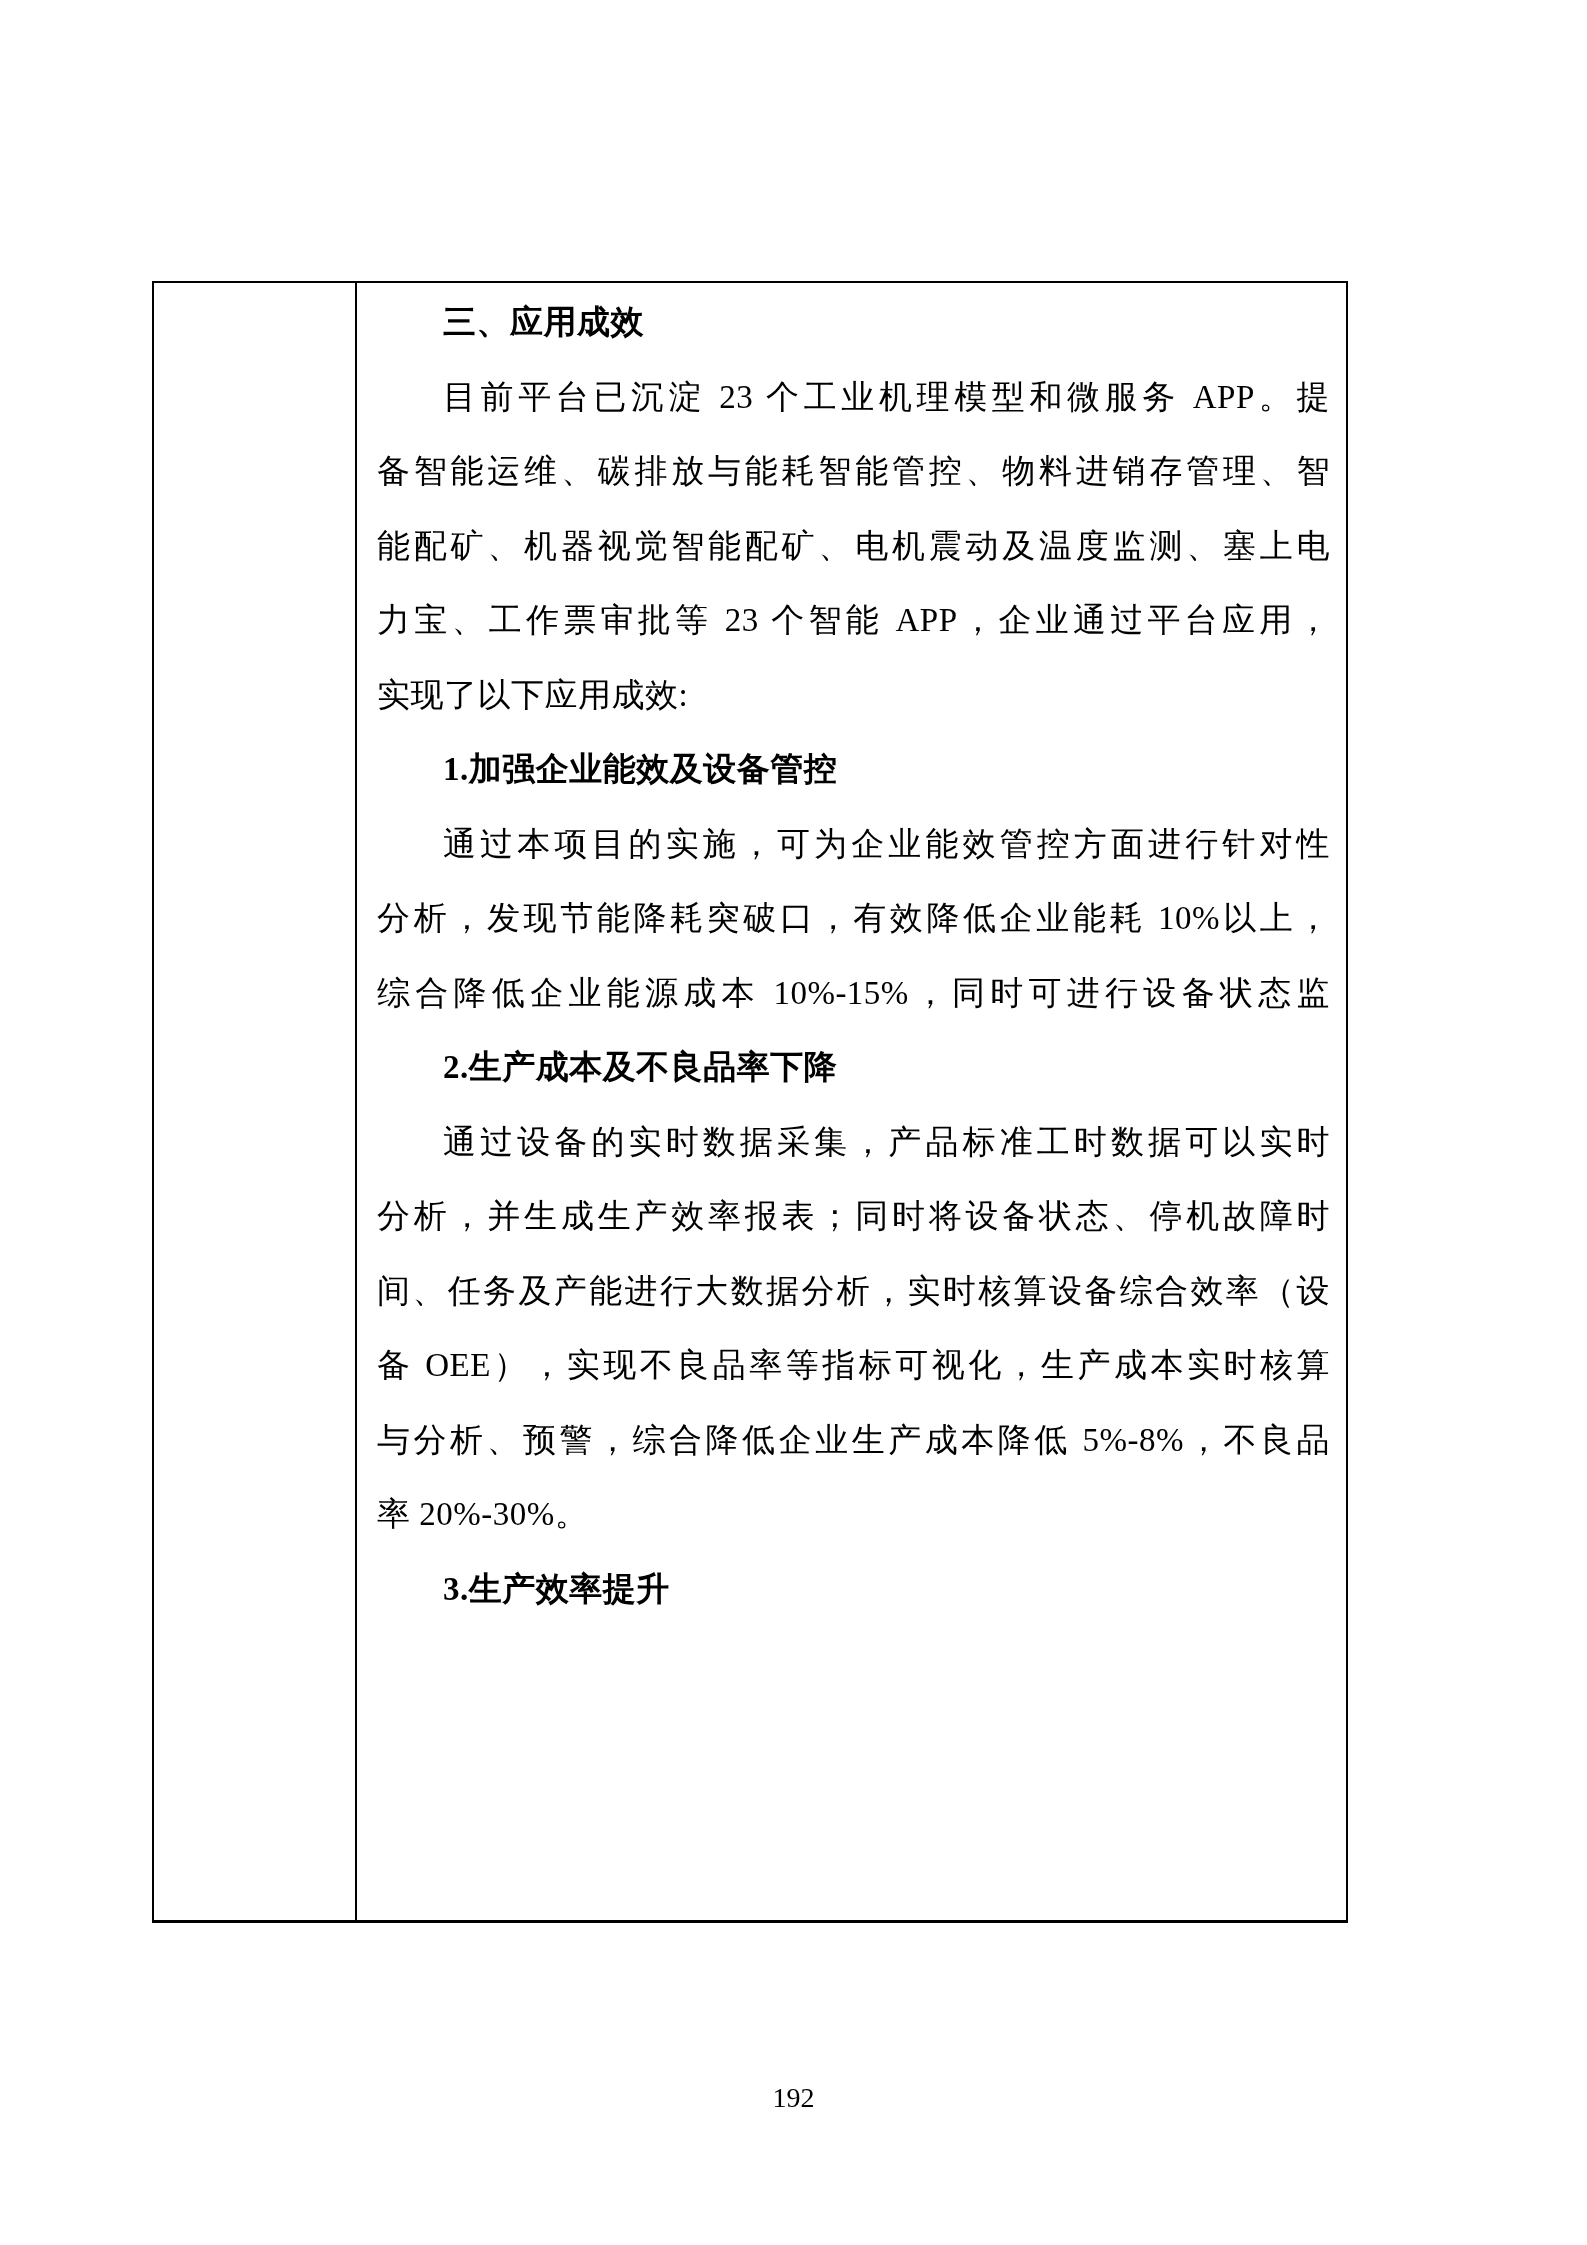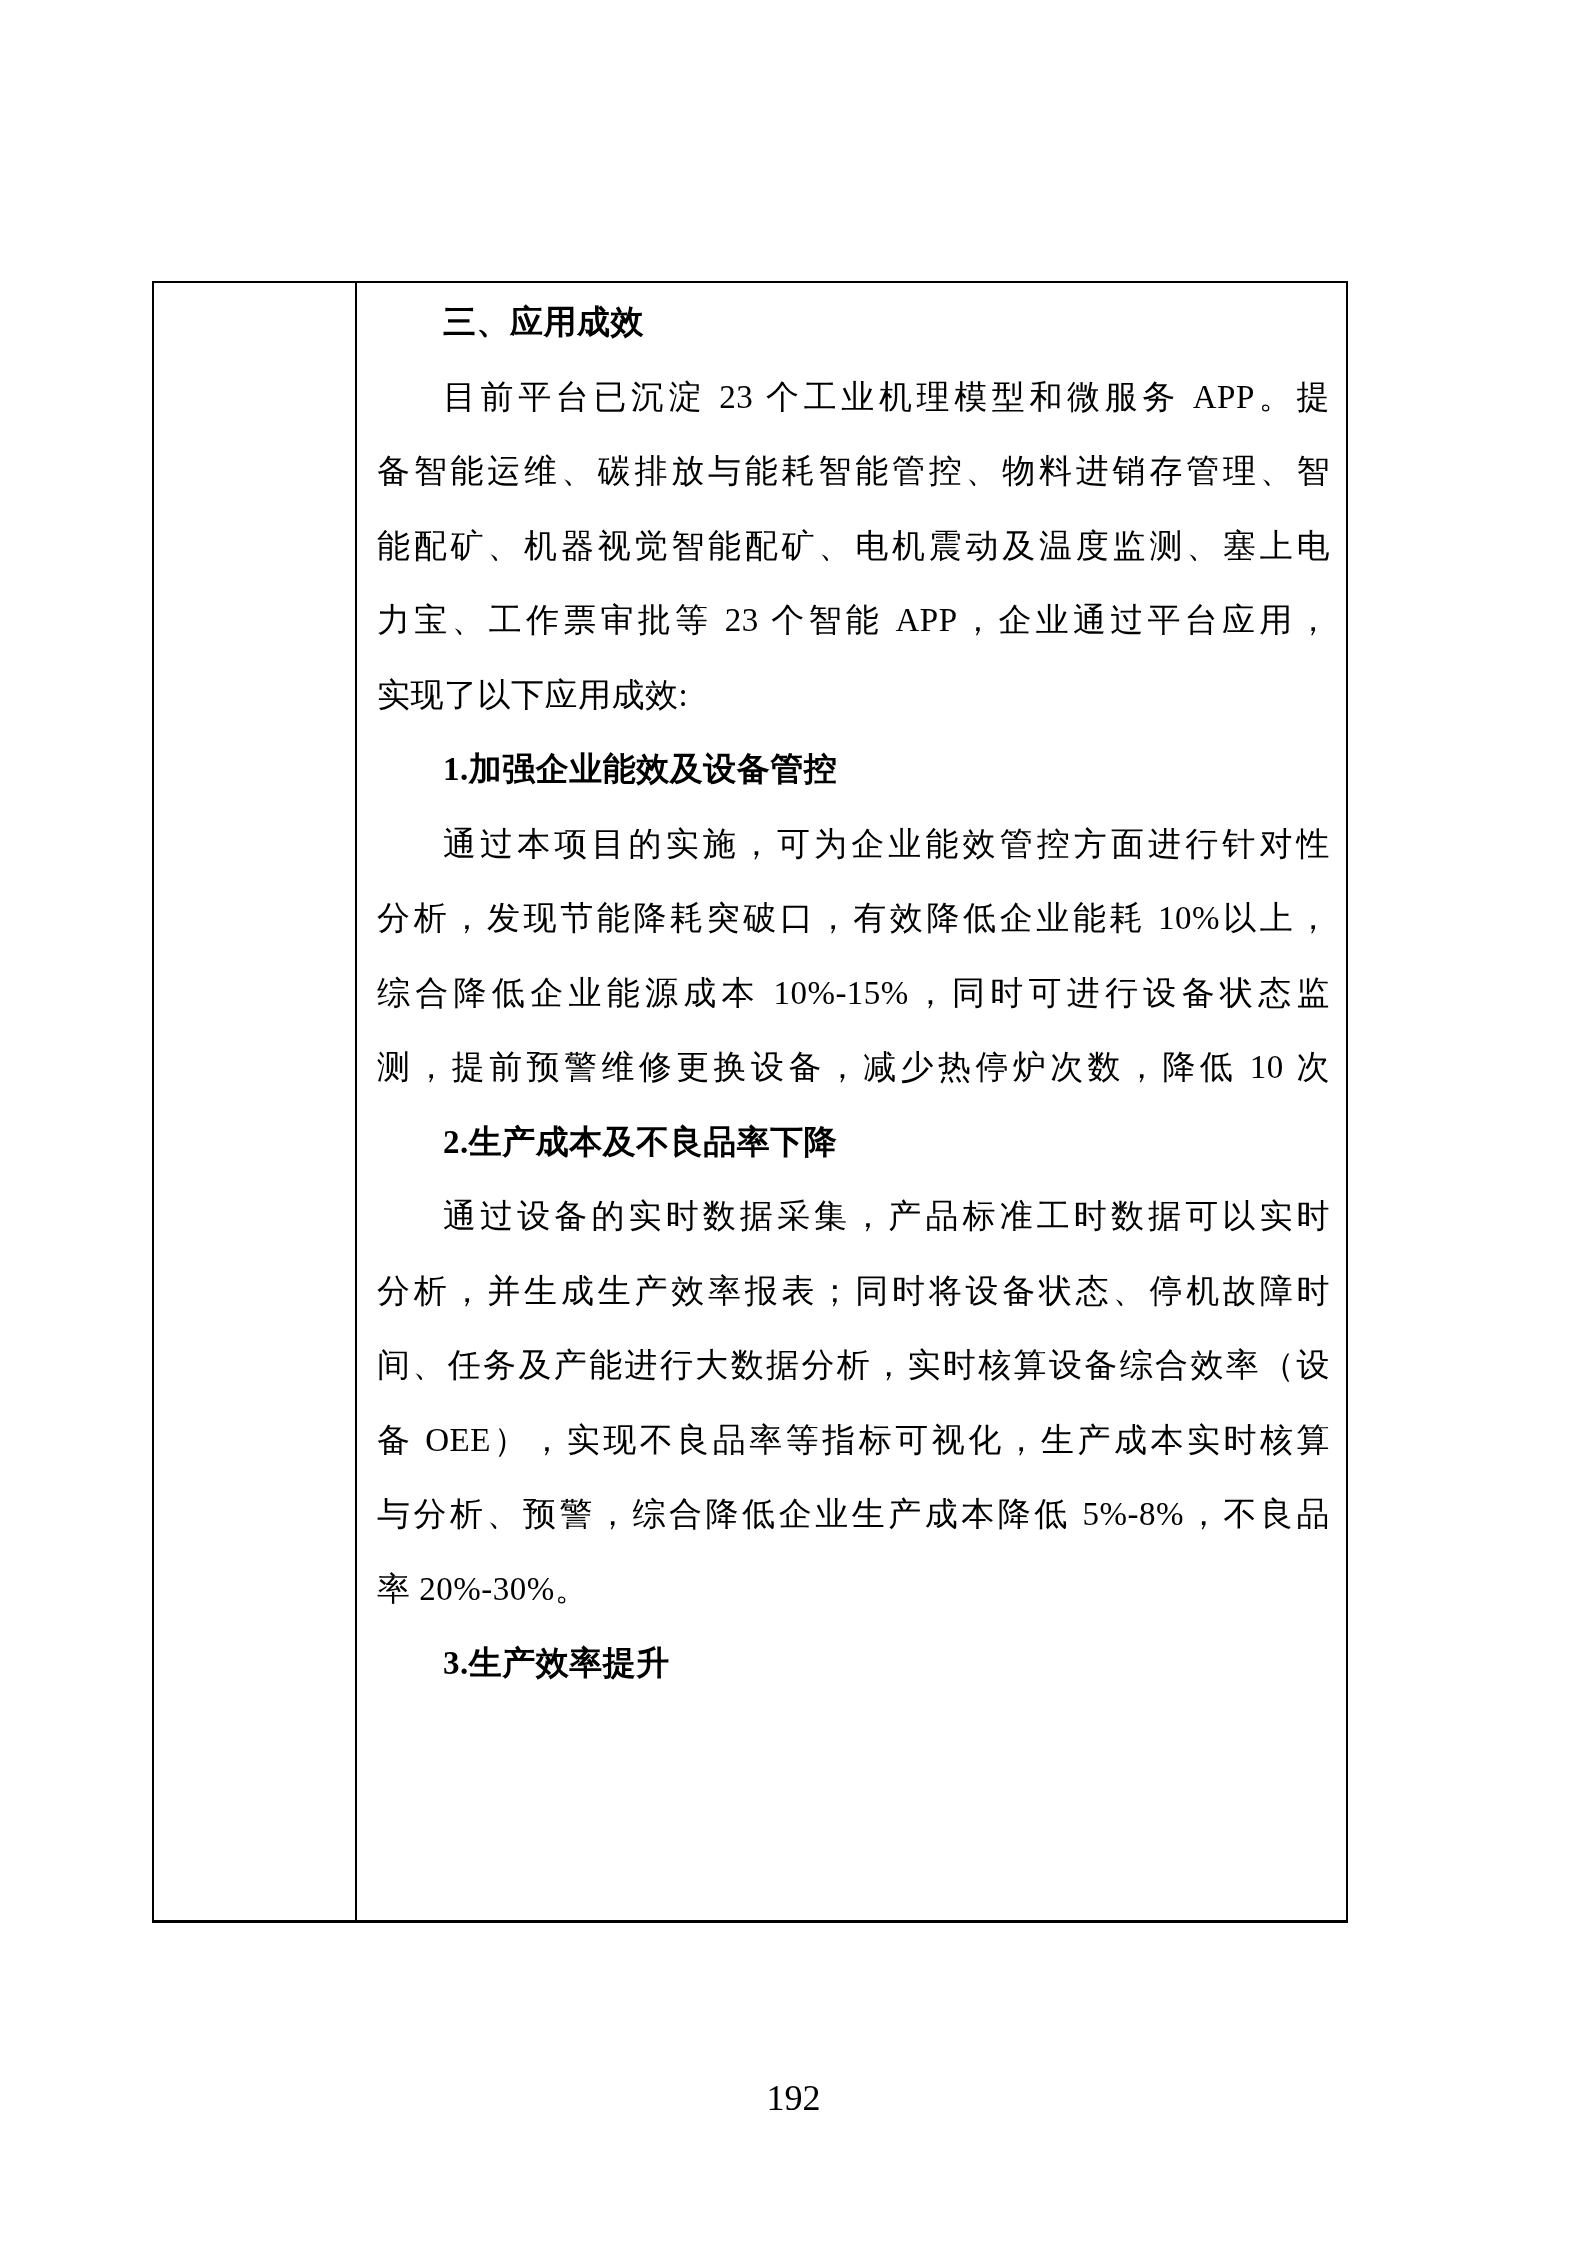--- a/index.html
+++ b/index.html
@@ -56,41 +56,40 @@
   }
   .tl.b {
     font-weight: bold;
   }
   .page-num {
     position: absolute;
     left: 0;
     top: 2080px;
     width: 100%;
     text-align: center;
-    font-size: 36px;
+    font-size: 28px;
     line-height: 36px;
   }
 </style>
 </head>
 <body>
 
 <div class="doc-table">
   <div class="cell-left"></div>
   <div class="cell-right">
     <div class="tl ind b">三、应用成效</div>
     <div class="tl ind j">目前平台已沉淀 23 个工业机理模型和微服务 APP。提</div>
     <div class="tl j">备智能运维、碳排放与能耗智能管控、物料进销存管理、智</div>
     <div class="tl j">能配矿、机器视觉智能配矿、电机震动及温度监测、塞上电</div>
     <div class="tl j">力宝、工作票审批等 23 个智能 APP，企业通过平台应用，</div>
     <div class="tl">实现了以下应用成效:</div>
     <div class="tl ind b">1.加强企业能效及设备管控</div>
     <div class="tl ind j">通过本项目的实施，可为企业能效管控方面进行针对性</div>
     <div class="tl j">分析，发现节能降耗突破口，有效降低企业能耗 10%以上，</div>
     <div class="tl j">综合降低企业能源成本 10%-15%，同时可进行设备状态监</div>
-    <div class="tl j">测，提前预警维修更换设备，减少热停炉次数，降低 10 次</div>
     <div class="tl ind b">2.生产成本及不良品率下降</div>
     <div class="tl ind j">通过设备的实时数据采集，产品标准工时数据可以实时</div>
     <div class="tl j">分析，并生成生产效率报表；同时将设备状态、停机故障时</div>
     <div class="tl j">间、任务及产能进行大数据分析，实时核算设备综合效率（设</div>
     <div class="tl j">备 OEE），实现不良品率等指标可视化，生产成本实时核算</div>
     <div class="tl j">与分析、预警，综合降低企业生产成本降低 5%-8%，不良品</div>
     <div class="tl">率 20%-30%。</div>
     <div class="tl ind b">3.生产效率提升</div>
   </div>
 </div>

